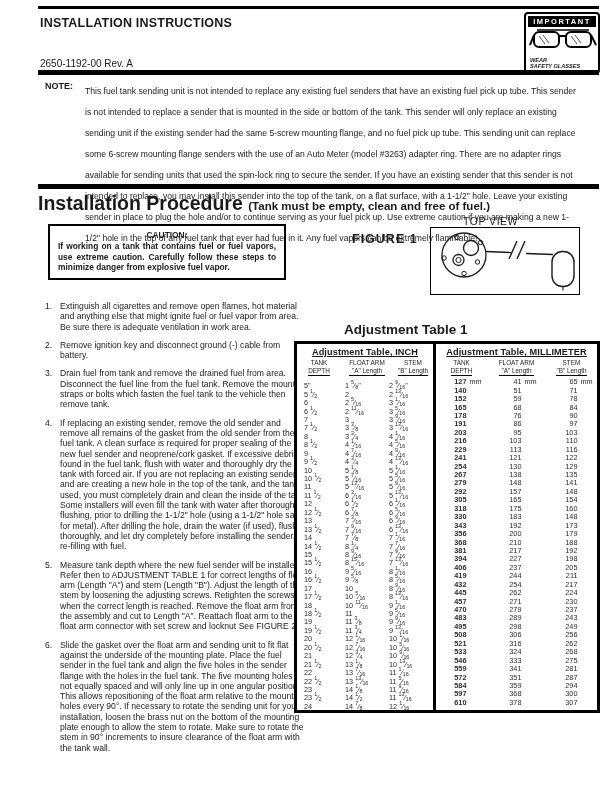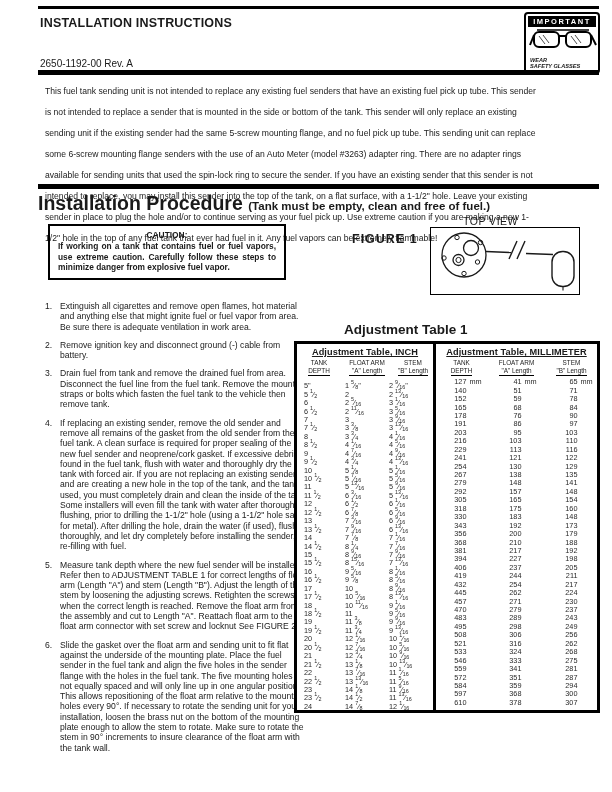--- a/index.html
+++ b/index.html
@@ -55,21 +55,21 @@
   .mm .th.h0{width:52px;}.mm .th.h1{width:58px;}.mm .th.h2{width:52px;}
   .trow{display:flex;height:8.45px;align-items:baseline;}
   .tcell{font-size:7.3px;line-height:8.4px;color:#2a2a2a;white-space:nowrap;}
   .in .tcell.c0{width:48px;padding-left:7px;box-sizing:border-box;}
   .in .tcell.c1{width:44px;}
   .in .tcell.c2{width:37px;}
   .mm .tcell.c0{width:52px;padding-left:9px;box-sizing:border-box;}
   .mm .tcell.c1{width:56px;padding-left:14px;box-sizing:border-box;}
   .mm .tcell.c2{width:52px;padding-left:12px;box-sizing:border-box;}
   .mm .num{display:inline-block;text-align:right;}
-  .mm .c0 .num{width:22px;}.mm .c1 .num{width:20px;}.mm .c2 .num{width:22px;}
+  .mm .c0 .num{width:22px;font-weight:bold;}.mm .c1 .num{width:20px;}.mm .c2 .num{width:22px;}
   .unit{margin-left:3px;}
   .tcell sup{font-size:5.4px;vertical-align:4px;}
   .tcell sub{font-size:5.4px;vertical-align:-1px;}
 </style>
 </head>
 <body>
 
 <div class="page">
 
   <div class="bar" style="top:6px;height:3px;"></div>
@@ -98,20 +98,21 @@
     </span>
     <div class="badge-txt">
       <span>WEAR</span><br>
       <span>SAFETY GLASSES</span>
     </div>
   </div>
 
   <div class="bar" style="top:70px;height:4.5px;"></div>
 
   <div class="note">
+    <div class="note-label">NOTE:</div>
     <div class="note-text">This fuel tank sending unit is not intended to replace any existing fuel senders that have an existing fuel pick up tube. This sender is not intended to replace a sender that is mounted in the side or bottom of the tank. This sender will only replace an existing sending unit if the existing sender had the same 5-screw mounting flange, and no fuel pick up tube. This sending unit can replace some 6-screw mounting flange senders with the use of an Auto Meter (model #3263) adapter ring. There are no adapter rings available for sending units that used the spin-lock ring to secure the sender. If you have an existing sender that this sender is not intended to replace, you may install this sender into the top of the tank, on a flat surface, with a 1-1/2" hole. Leave your existing sender in place to plug the hole and/or to continue serving as your fuel pick up. Use extreme caution if you are making a new 1-1/2" hole in the top of any fuel tank that ever had fuel in it. Any fuel vapors can be extremely flammable!</div>
   </div>
 
   <div class="bar" style="top:184px;height:4.5px;"></div>
 
   <div class="proc">
     <span>Installation Procedure</span>
     <span class="sub">(Tank must be empty, clean and free of fuel.)</span>
   </div>
 

